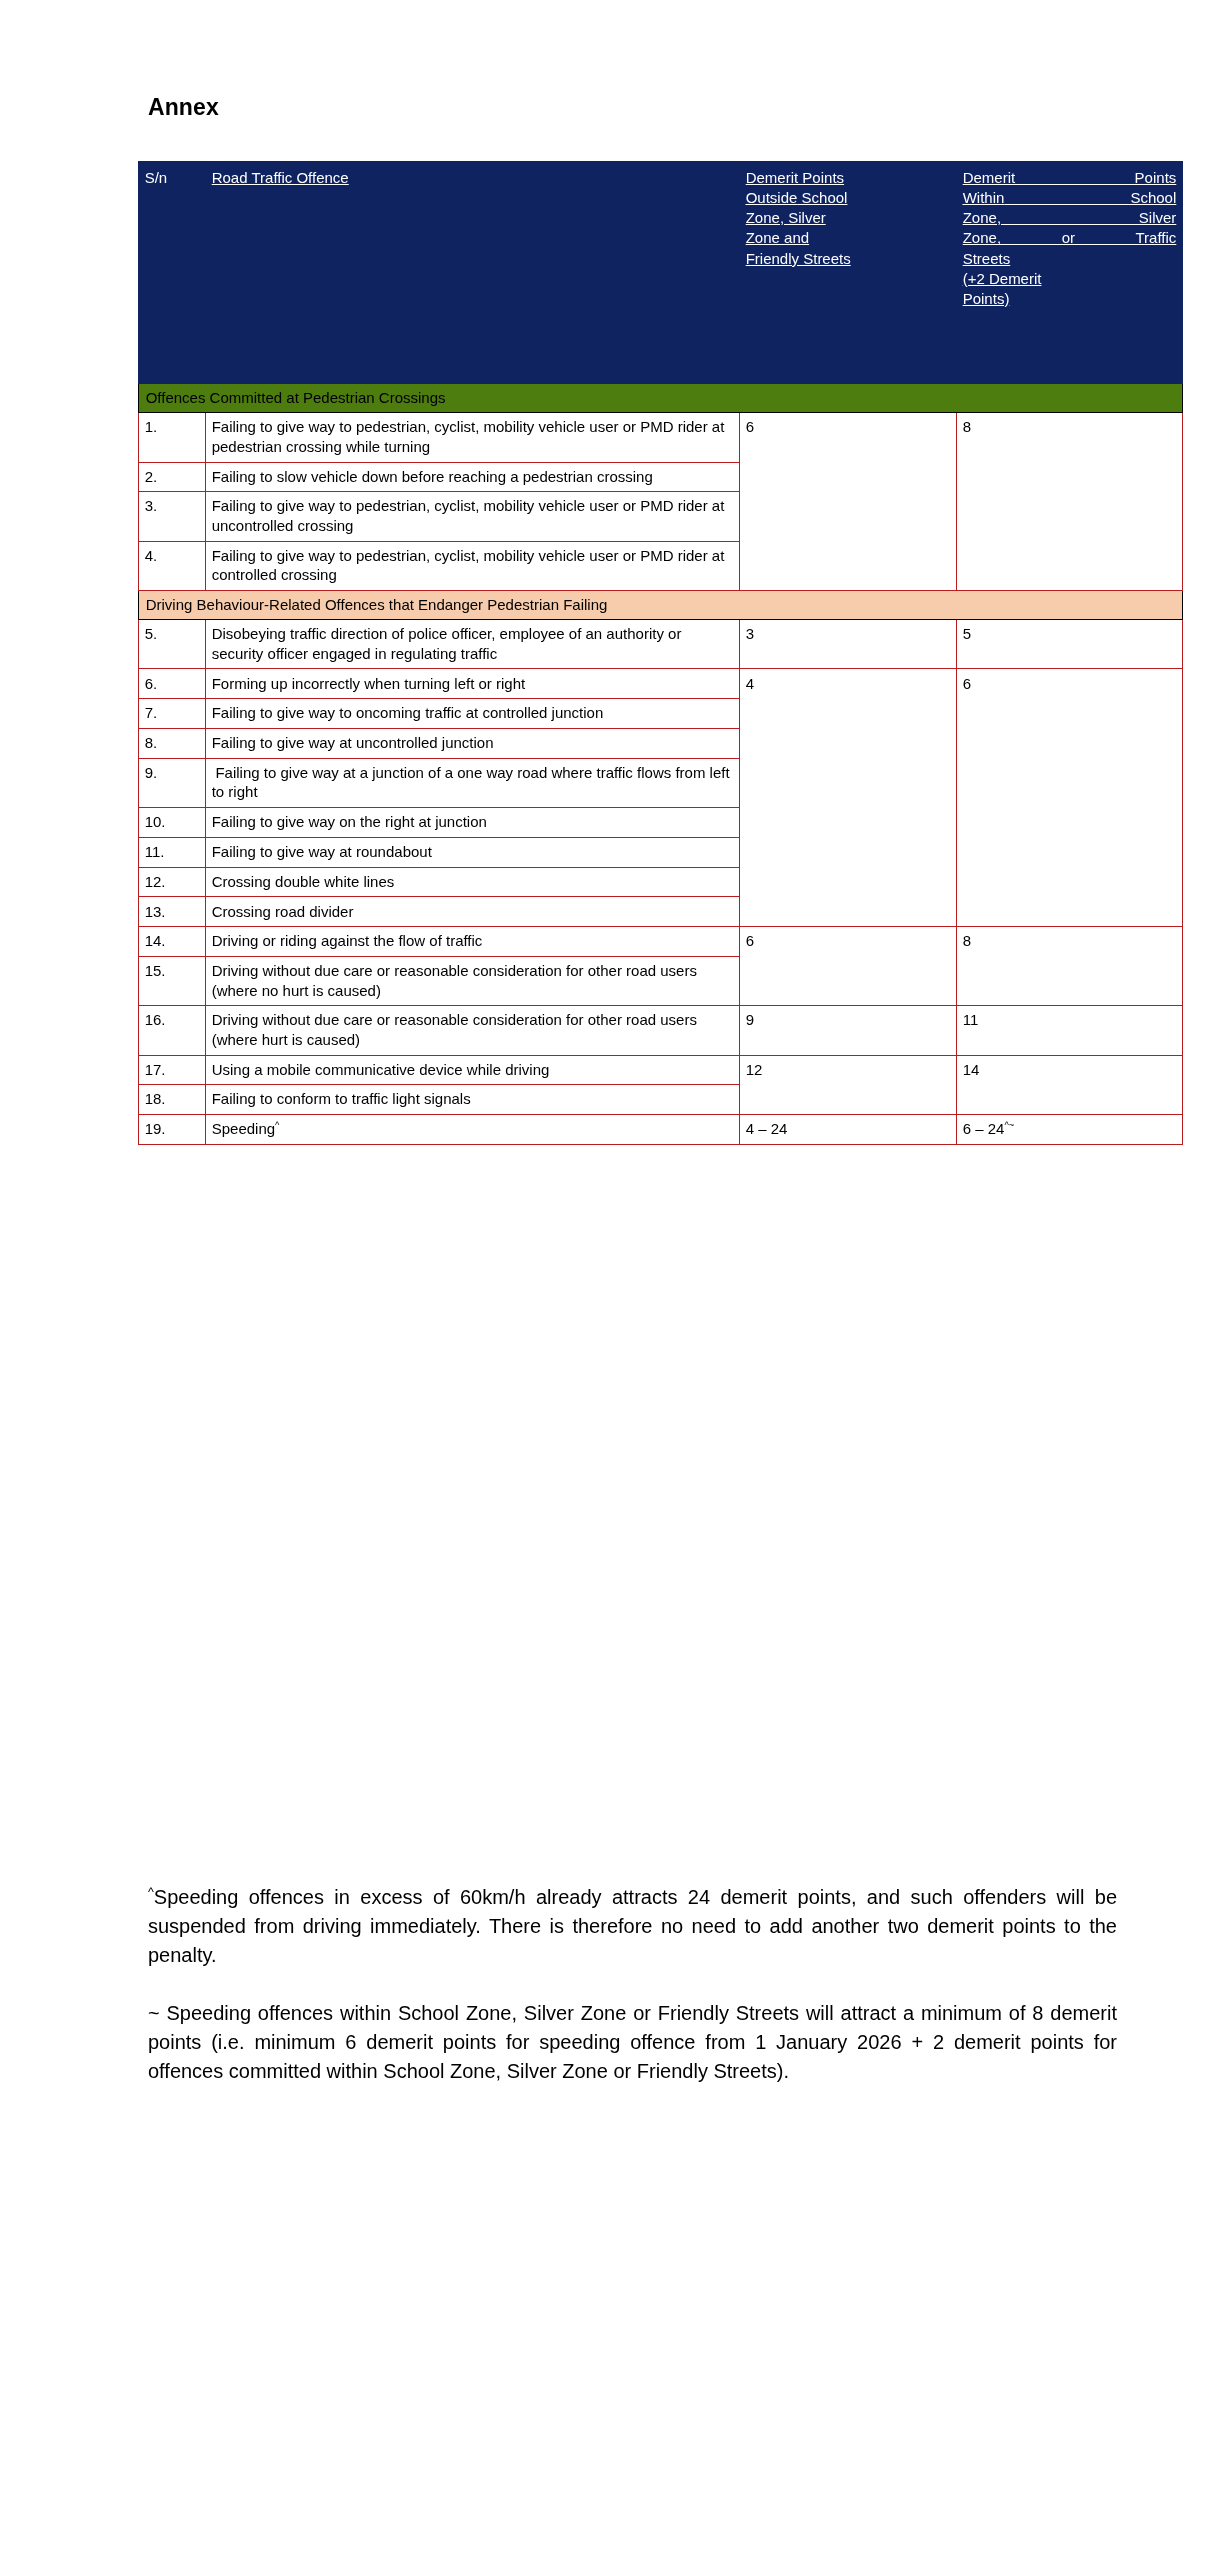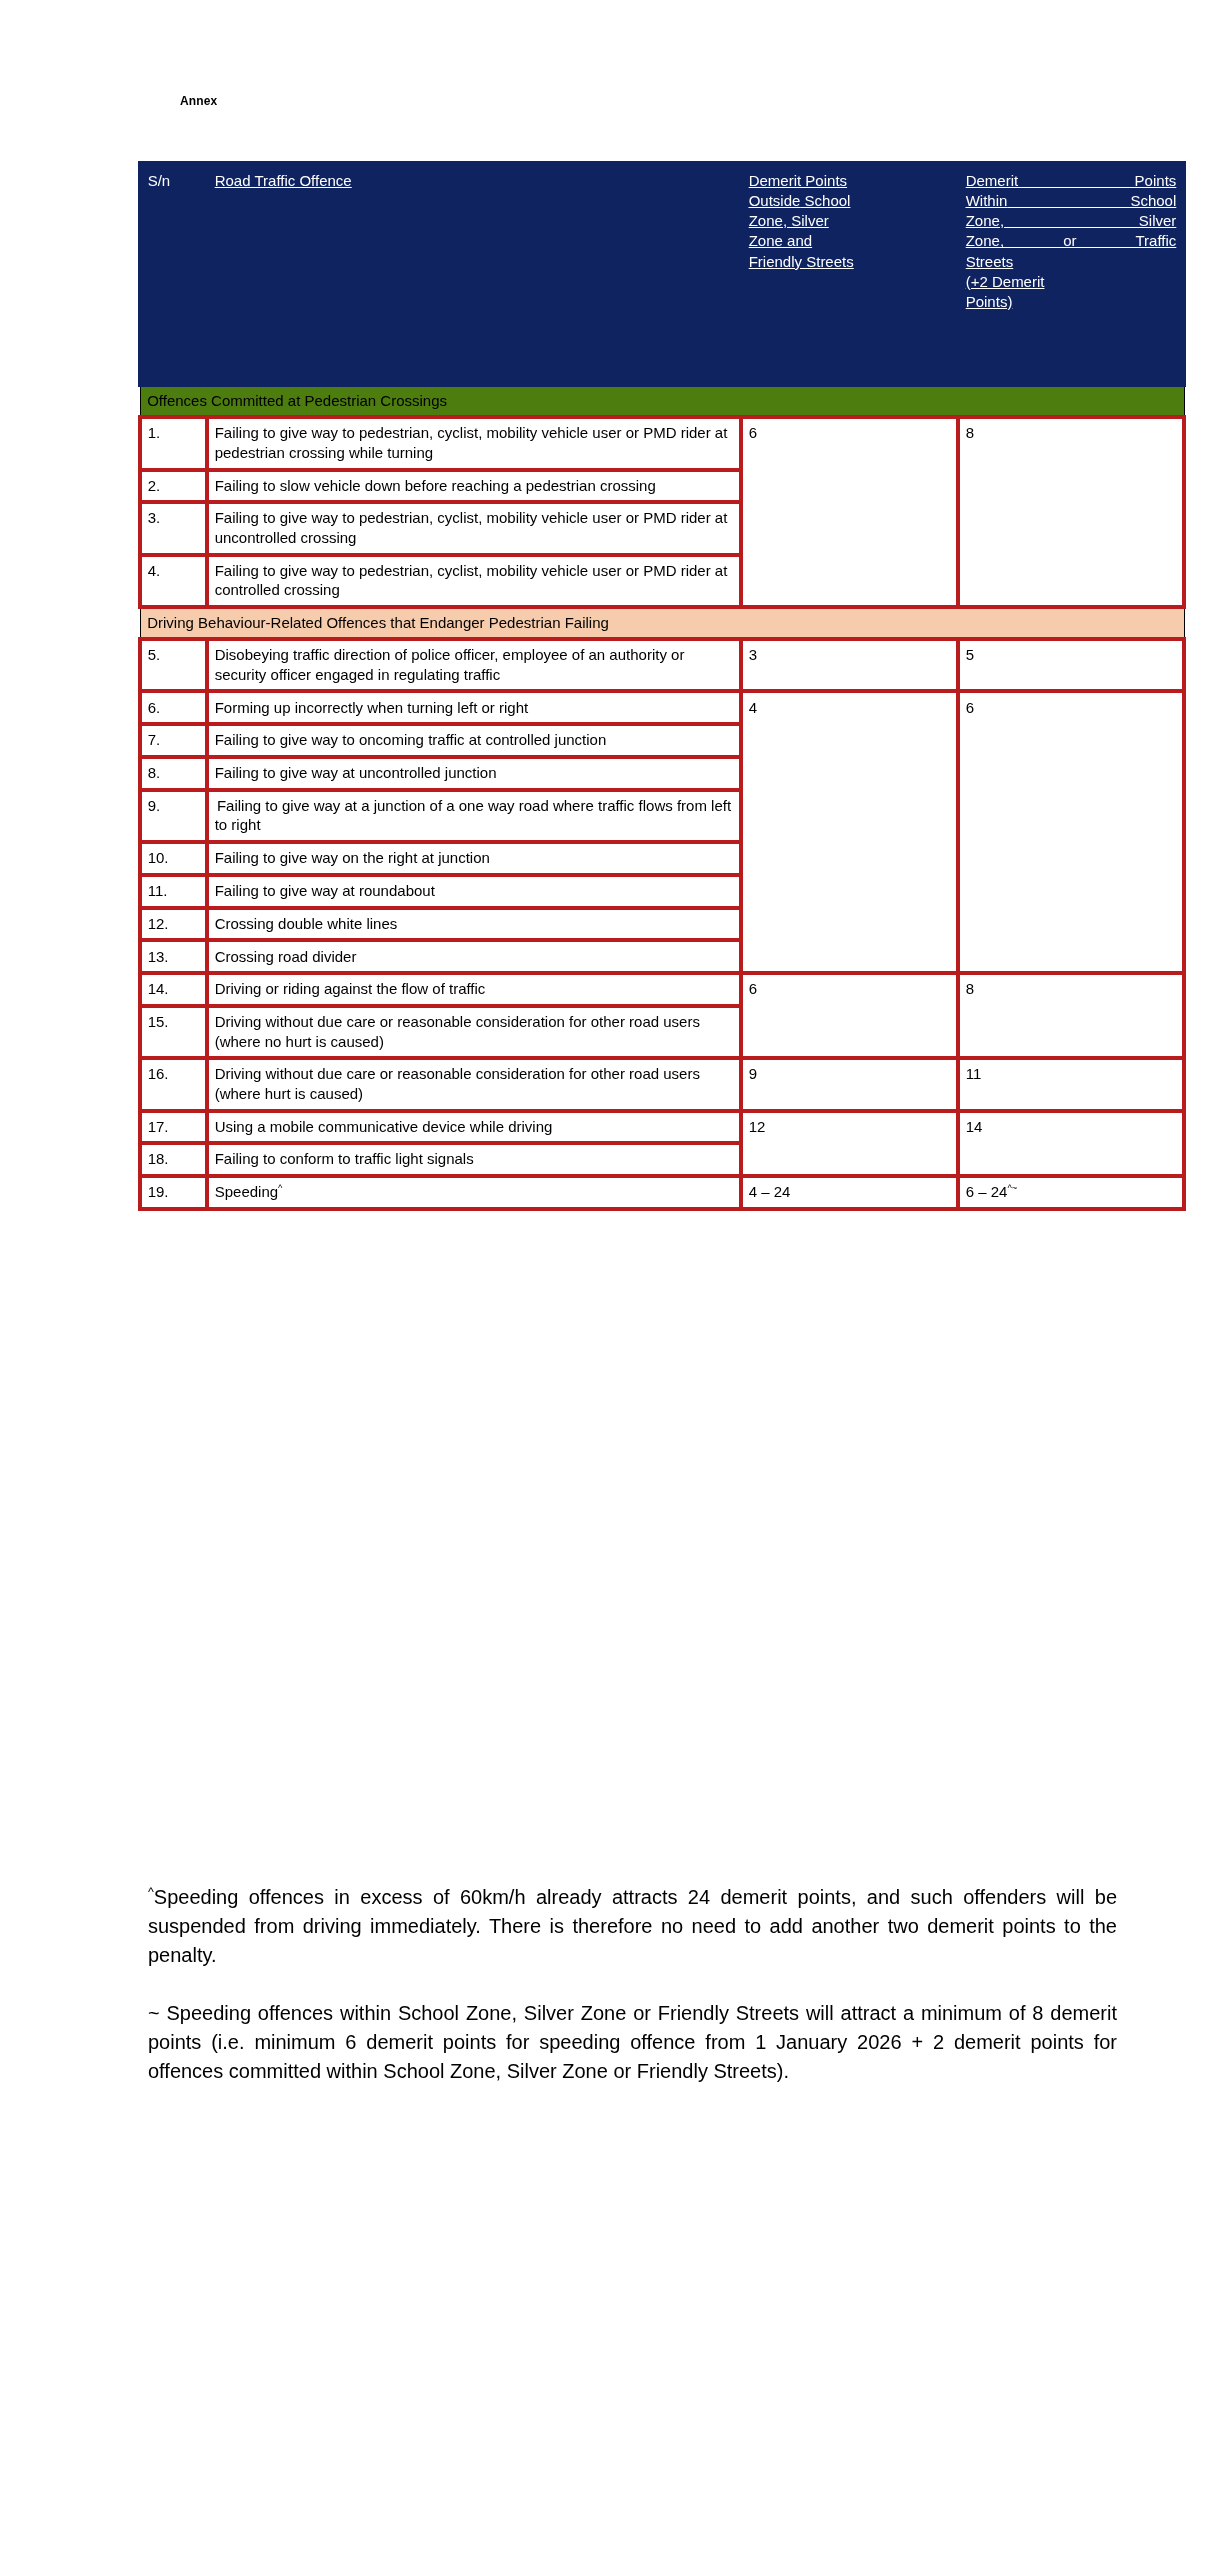--- a/index.html
+++ b/index.html
@@ -23,42 +23,41 @@
     width: 1227px;
     height: 3470px;
     box-sizing: border-box;
   }
 
   
   .annex-title {
     position: absolute;
     left: 148px;
     top: 94px;
-    font-size: 12px;
+    font-size: 23px;
     font-weight: bold;
     letter-spacing: 0.1px;
     line-height: 1.2;
-    margin-left: 32px;
   }
 
   
   table.offence-table {
     position: absolute;
     left: 138px;
     top: 161px;
     width: 1044px;
     border-collapse: collapse;
     table-layout: fixed;
     font-size: 15px;
     line-height: 1.30;
   }
 
   table.offence-table td,
   table.offence-table th {
-    border: 4px solid #b91c1c;
+    border: 1px solid #b91c1c;
     vertical-align: top;
     padding: 4.1px 5.7px 5.2px 5.7px;
     box-sizing: border-box;
     font-weight: normal;
     text-align: left;
   }
 
   
   col.c-sn      { width: 67px; }
   col.c-offence { width: 534px; }

